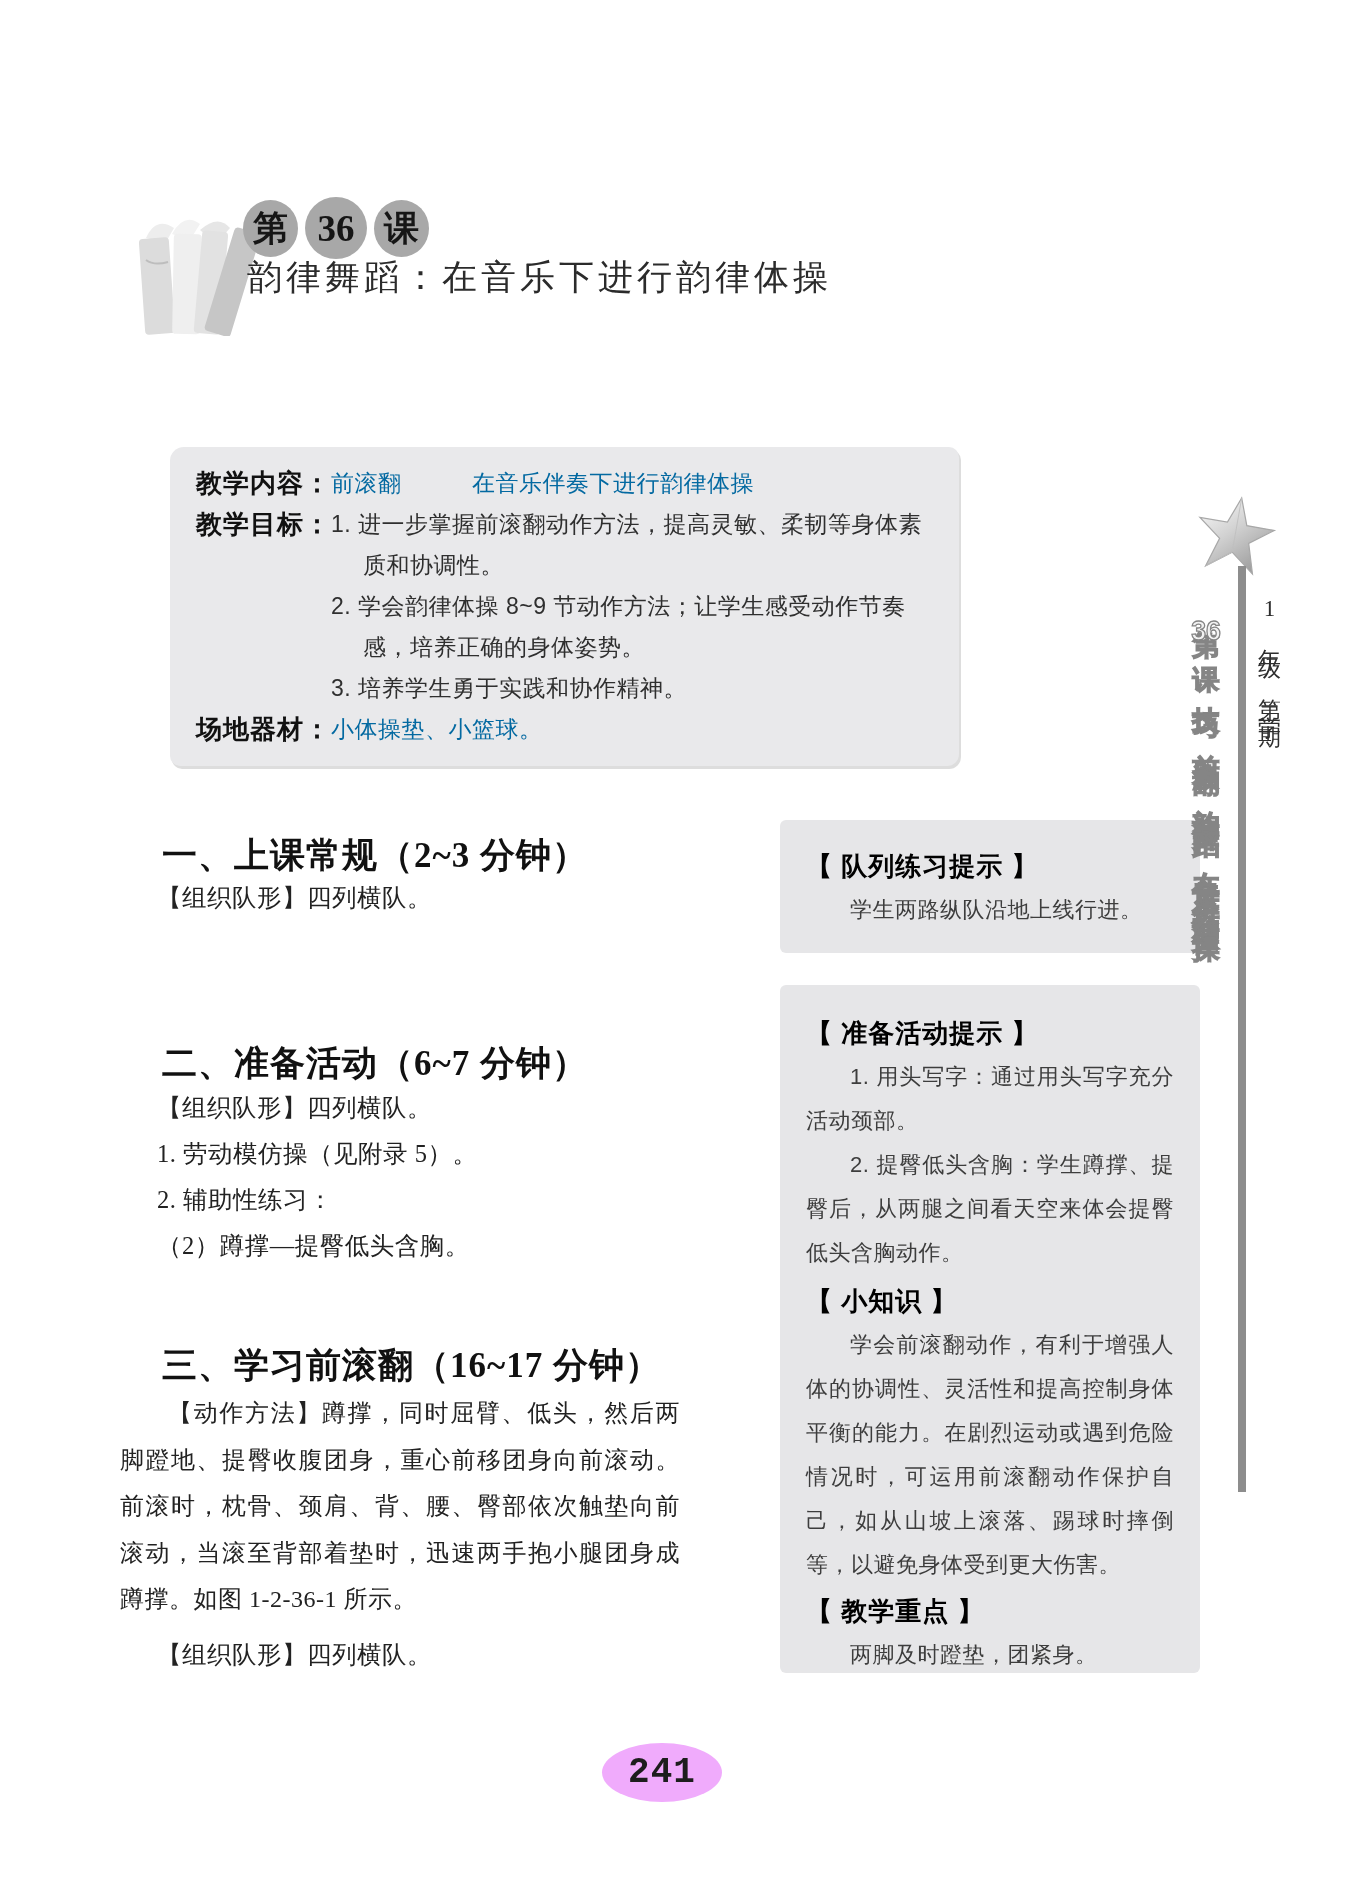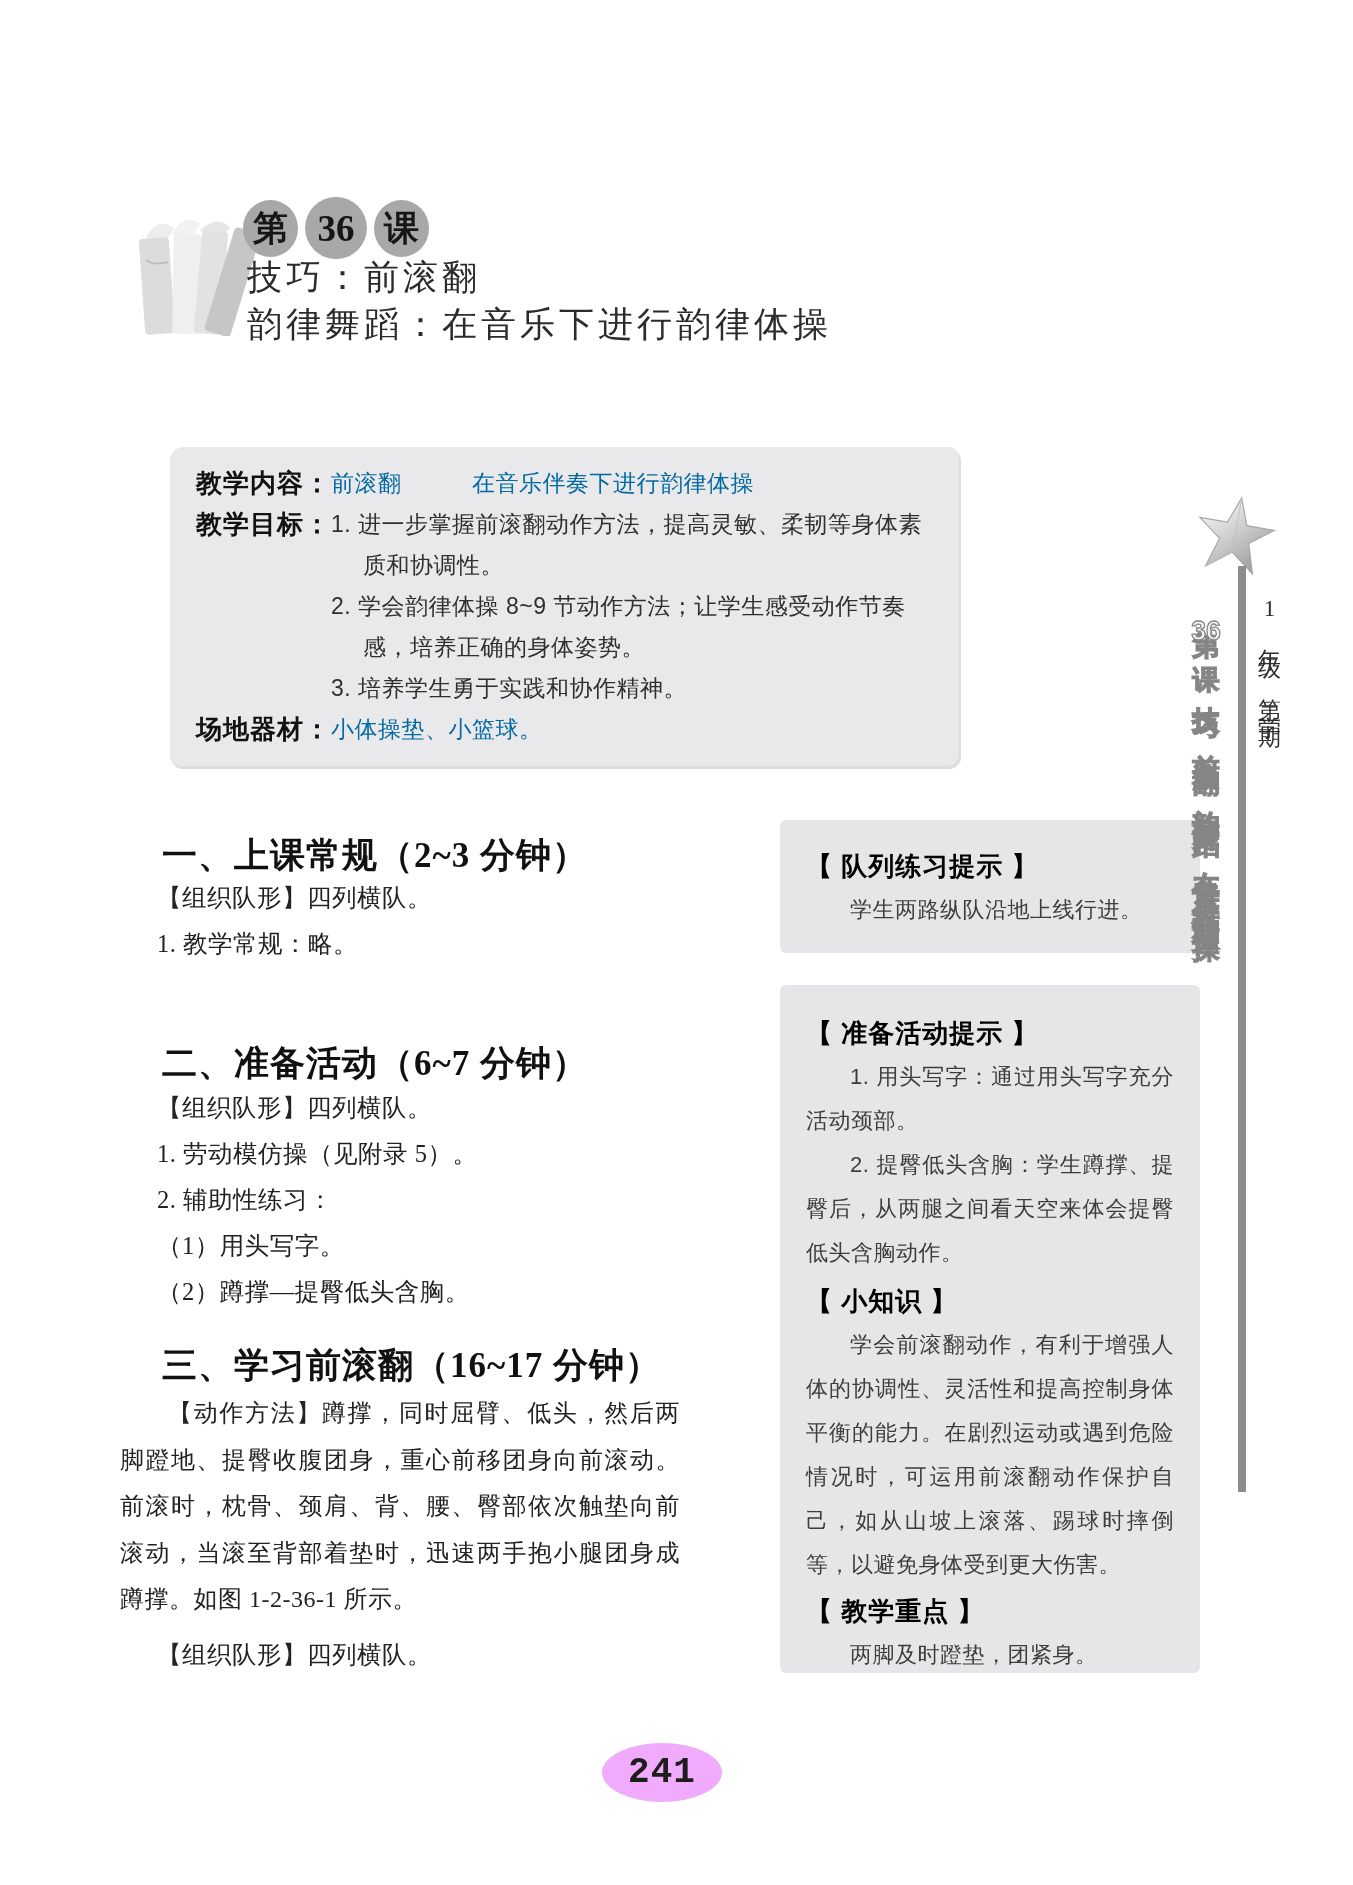--- a/index.html
+++ b/index.html
@@ -126,21 +126,20 @@
     <path d="M20 62 q8 6 22 2" stroke="#bdbdbd" stroke-width="2" fill="none"></path>
   </svg>
 
   <div class="badge-row">
     <div class="badge">第</div>
     <div class="badge num">36</div>
     <div class="badge">课</div>
   </div>
 
   <div class="header-title">
-    <div>技巧：前滚翻</div>
     <div>韵律舞蹈：在音乐下进行韵律体操</div>
   </div>
 
   <div class="info-box">
     <div class="info-row">
       <div class="info-label">教学内容：</div>
       <div class="info-value">前滚翻　　　在音乐伴奏下进行韵律体操</div>
     </div>
     <div class="info-row">
       <div class="info-label">教学目标：</div>
@@ -152,29 +151,27 @@
     </div>
     <div class="info-row">
       <div class="info-label">场地器材：</div>
       <div class="info-value">小体操垫、小篮球。</div>
     </div>
   </div>
 
   <div class="sec-heading" style="top:832px;">一、上课常规（2~3 分钟）</div>
   <div class="sec-lines" style="top:875px;">
     <div class="line">【组织队形】四列横队。</div>
-    <div class="line">1. 教学常规：略。</div>
   </div>
 
   <div class="sec-heading" style="top:1040px;">二、准备活动（6~7 分钟）</div>
   <div class="sec-lines" style="top:1085px;">
     <div class="line">【组织队形】四列横队。</div>
     <div class="line">1. 劳动模仿操（见附录 5）。</div>
     <div class="line">2. 辅助性练习：</div>
-    <div class="line">（1）用头写字。</div>
     <div class="line">（2）蹲撑—提臀低头含胸。</div>
   </div>
 
   <div class="sec-heading" style="top:1342px;">三、学习前滚翻（16~17 分钟）</div>
   <p class="sec-para" style="top:1390px;">【动作方法】蹲撑，同时屈臂、低头，然后两脚蹬地、提臀收腹团身，重心前移团身向前滚动。前滚时，枕骨、颈肩、背、腰、臀部依次触垫向前滚动，当滚至背部着垫时，迅速两手抱小腿团身成蹲撑。如图 1-2-36-1 所示。</p>
   <div class="closing-line" style="top:1638px;">【组织队形】四列横队。</div>
 
   <div class="side-box a">
     <div class="box-title">【 队列练习提示 】</div>
     <p class="box-para">学生两路纵队沿地上线行进。</p>

